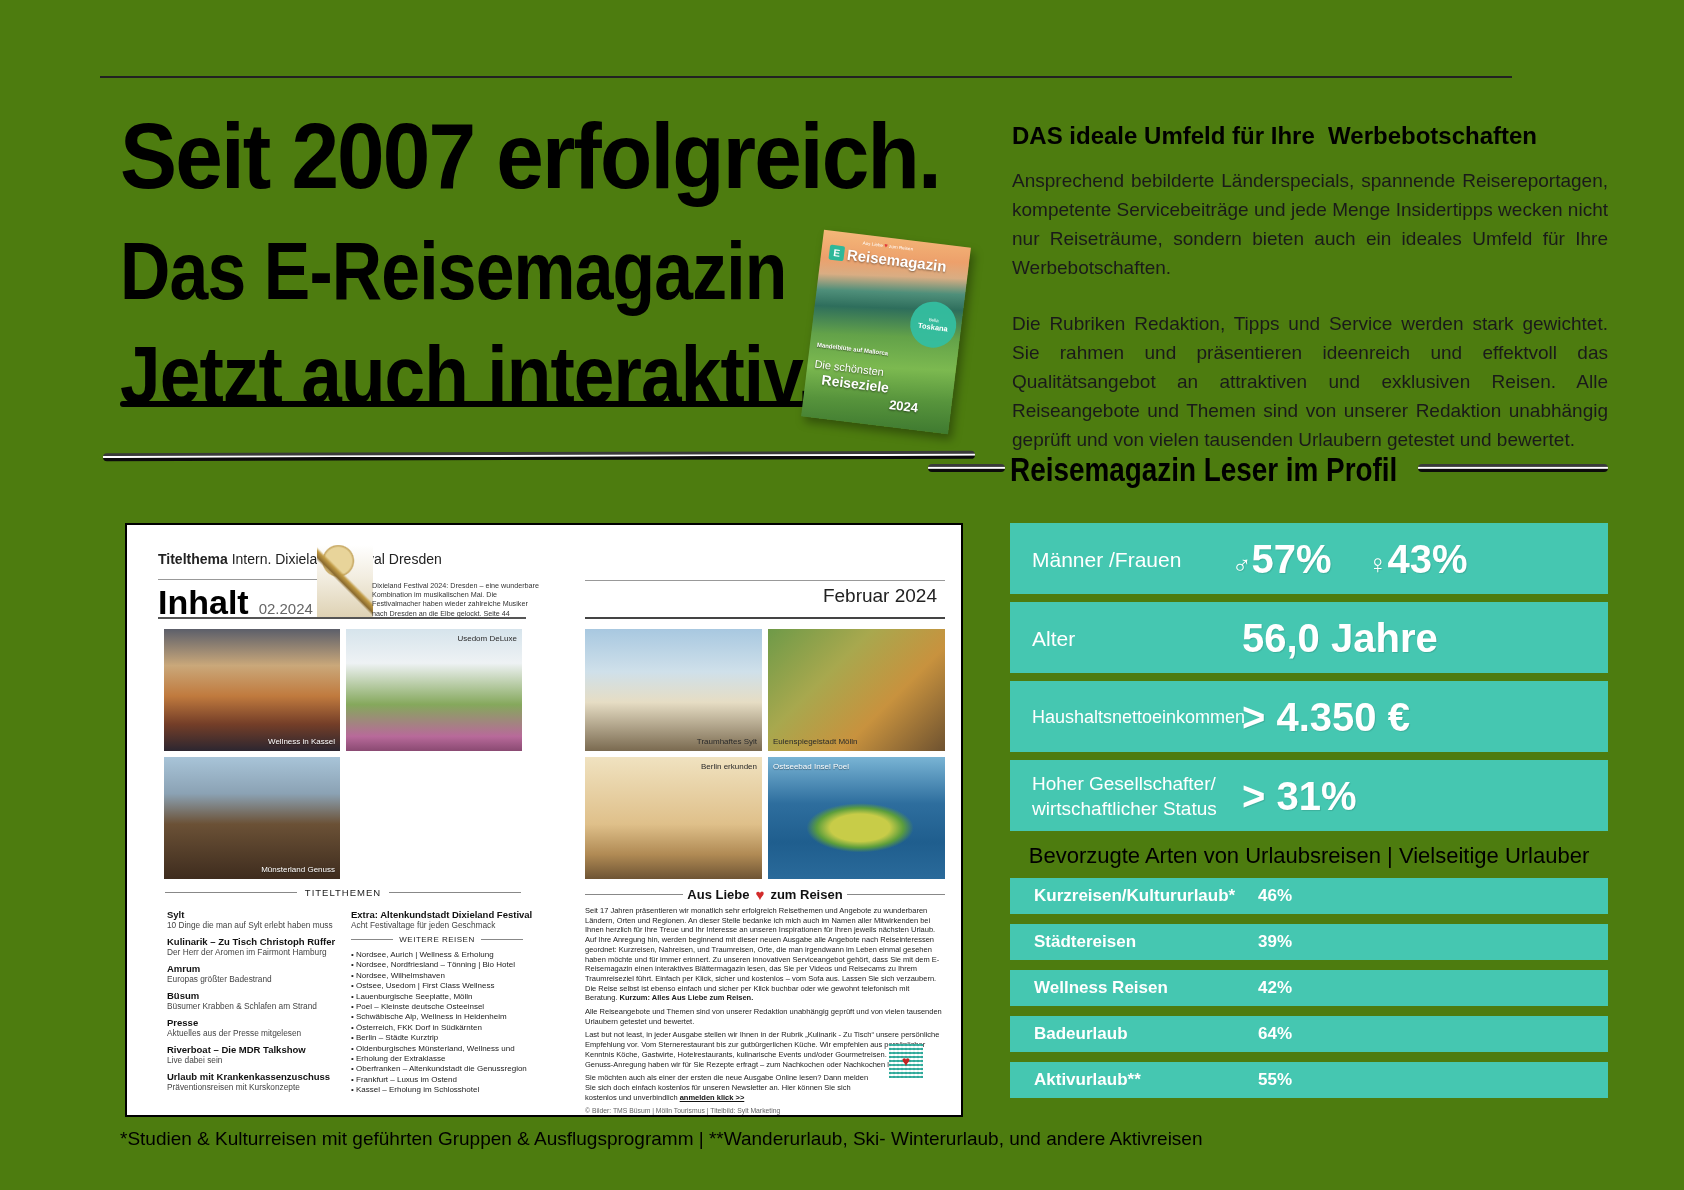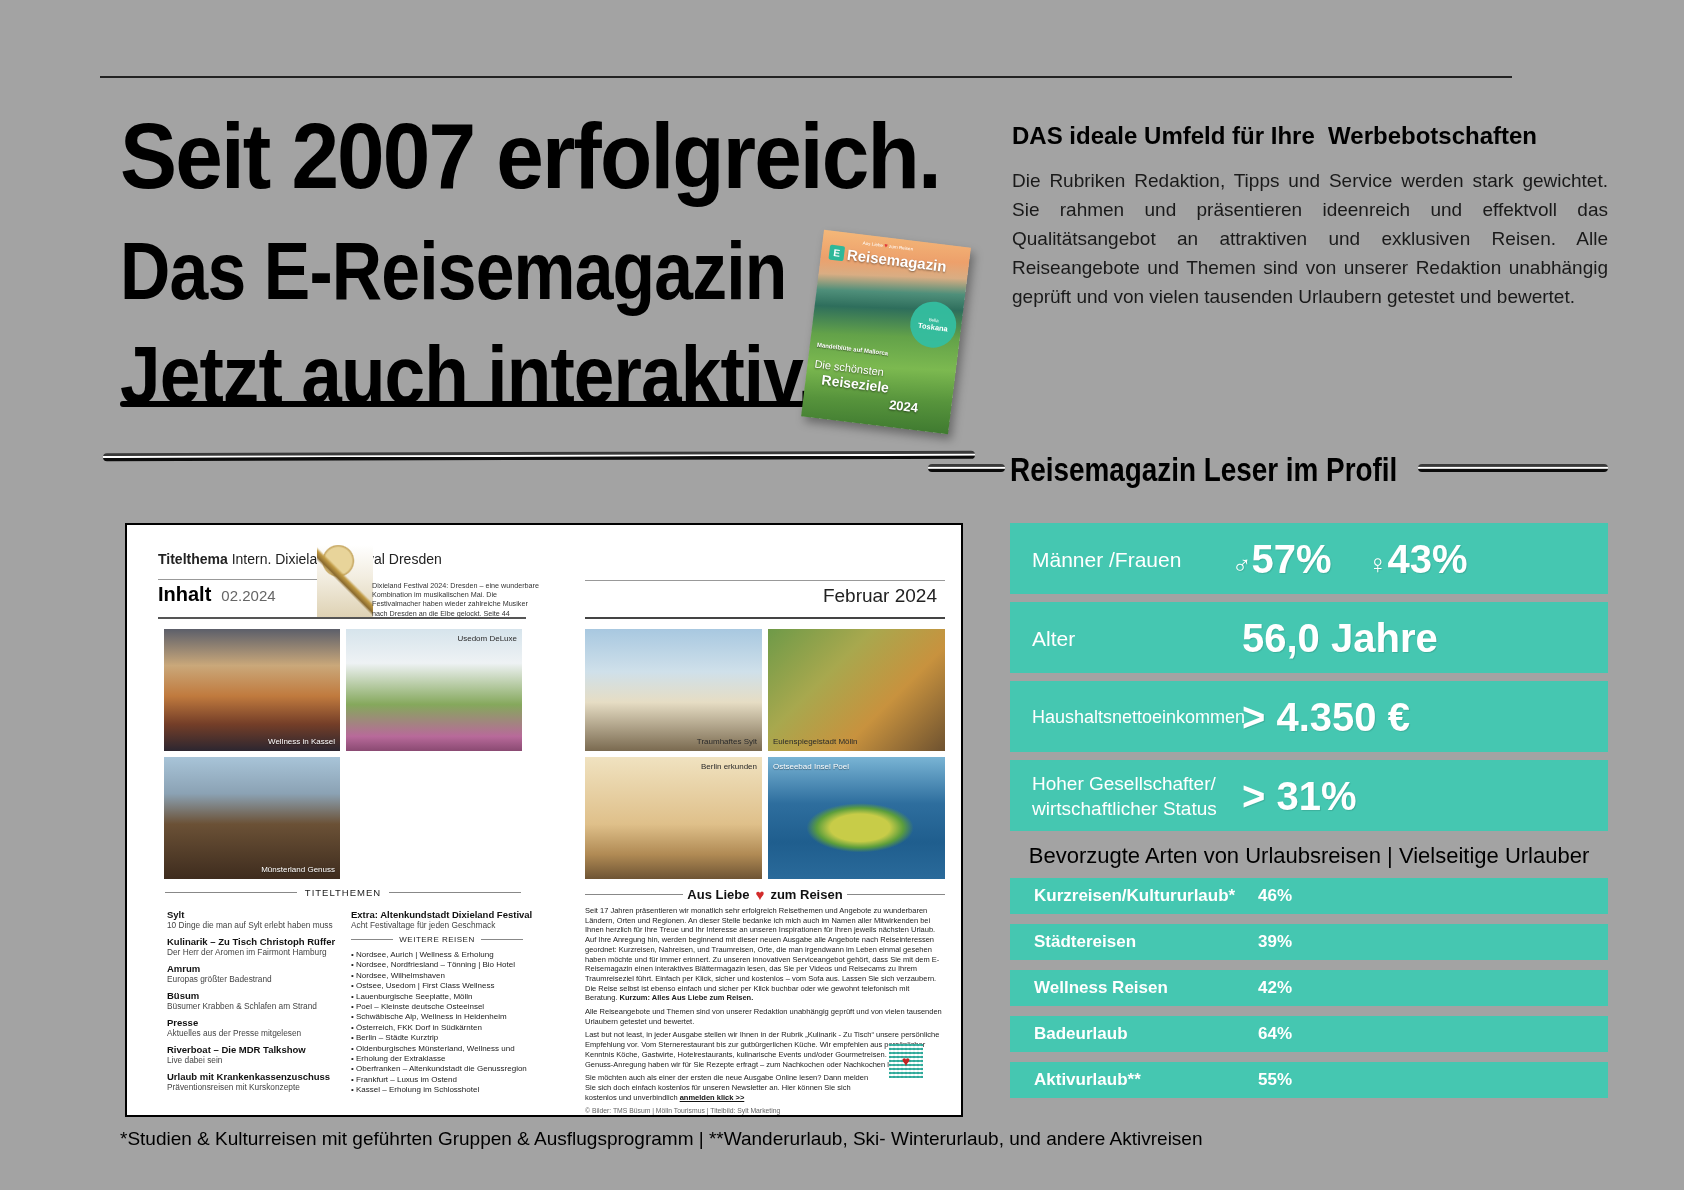--- a/index.html
+++ b/index.html
@@ -1,16 +1,16 @@
 <!DOCTYPE html>
 <html lang="de"><head>
 <meta charset="utf-8">
 <style>
   html,body{margin:0;padding:0;background:#fff;}
-  .canvas{position:relative;width:1684px;height:1190px;background:#a3a3a3;overflow:hidden;
+  .canvas{position:relative;width:1684px;height:1190px;background:#4d7c0f;overflow:hidden;
           font-family:"Liberation Sans","DejaVu Sans",sans-serif;color:#111;}
   .abs{position:absolute;}
 
   
   .top-rule{left:100px;top:76px;width:1412px;height:2px;background:#222;}
 
   
   .hl{font-weight:bold;color:#000;white-space:nowrap;transform-origin:0 0;line-height:1.05;}
   .hl1{left:120px;top:108px;font-size:92px;letter-spacing:-2px;transform:scaleX(.93);}
   .hl2{left:120px;top:228px;font-size:82px;letter-spacing:-1px;transform:scaleX(.85);}
@@ -81,21 +81,21 @@
   .mag{left:125px;top:523px;width:834px;height:590px;border:2px solid #000;background:#fff;}
   .mag .titelthema{left:31px;top:26px;font-size:14px;color:#222;white-space:nowrap;}
   .mag .titelthema b{font-weight:bold;}
   .mag .rule-a{left:31px;top:54px;width:162px;height:1px;background:#999;}
   .mag .trumpeter{left:190px;top:20px;width:56px;height:72px;
     background:
       linear-gradient(45deg,transparent 44%,#8a6a2e 47%,#c09a44 52%,transparent 55%),
       radial-gradient(circle at 38% 22%,#e8d49a 0 20%,#c8aa66 23%,transparent 25%),
       linear-gradient(180deg,#ffffff 0%,#f2ede0 45%,#ded2b4 100%);}
   .mag .inhalt{left:31px;top:58px;display:flex;align-items:baseline;}
-  .mag .inhalt .big{font-size:20px;font-weight:bold;color:#000;}
+  .mag .inhalt .big{font-size:34px;font-weight:bold;color:#000;}
   .mag .inhalt .iss{font-size:15px;color:#666;margin-left:10px;}
   .mag .teaser{left:245px;top:56px;width:168px;font-size:7.2px;line-height:9.2px;color:#333;}
   .mag .rule-b{left:31px;top:92px;width:368px;height:2px;background:#555;}
   .photo-grid{position:absolute;display:grid;grid-template-columns:1fr 1fr;
     grid-template-rows:1fr 1fr;gap:6px;}
   .pg-left{left:37px;top:104px;width:358px;height:250px;}
   .pg-right{left:458px;top:104px;width:360px;height:250px;}
   .photo{position:relative;overflow:hidden;}
   .photo .cap{position:absolute;font-size:8px;white-space:nowrap;}
   .cap.light{color:#fff;text-shadow:0 1px 1px rgba(0,0,0,.4);}
@@ -179,20 +179,21 @@
       <div class="b2">Toskana</div>
     </div>
     <div class="abs feature">Mandelblüte auf Mallorca</div>
     <div class="abs t1">Die schönsten</div>
     <div class="abs t2">Reiseziele</div>
     <div class="abs t3">2024</div>
   </div>
 
   <div class="abs rc-heading">DAS ideale Umfeld für Ihre  Werbebotschaften</div>
   <div class="abs rc-paras" id="rc-paras">
+      <p>Ansprechend bebilderte Länderspecials, spannende Reisereportagen, kompetente Servicebeiträge und jede Menge Insidertipps wecken nicht nur Reiseträume, sondern bieten auch ein ideales Umfeld für Ihre Werbebotschaften.</p>
       <p>Die Rubriken Redaktion, Tipps und Service werden stark gewichtet. Sie rahmen und präsentieren ideenreich und effektvoll das Qualitätsangebot an attraktiven und exklusiven Reisen. Alle Reiseangebote und Themen sind von unserer Redaktion unabhängig geprüft und von vielen tausenden Urlaubern getestet und bewertet.</p>
     </div>
   <div class="abs profile-heading">Reisemagazin Leser im Profil</div>
   <div id="stats-container">
       <div class="stat-box" style="top: 523px;">
         <div class="stat-label">Männer /Frauen</div>
         <div class="gender-group" style="left: 222px;"><span class="gender-sym">♂</span>57%</div>
         <div class="gender-group" style="left: 358px;"><span class="gender-sym">♀</span>43%</div>
       </div>
       <div class="stat-box" style="top: 602px;">

